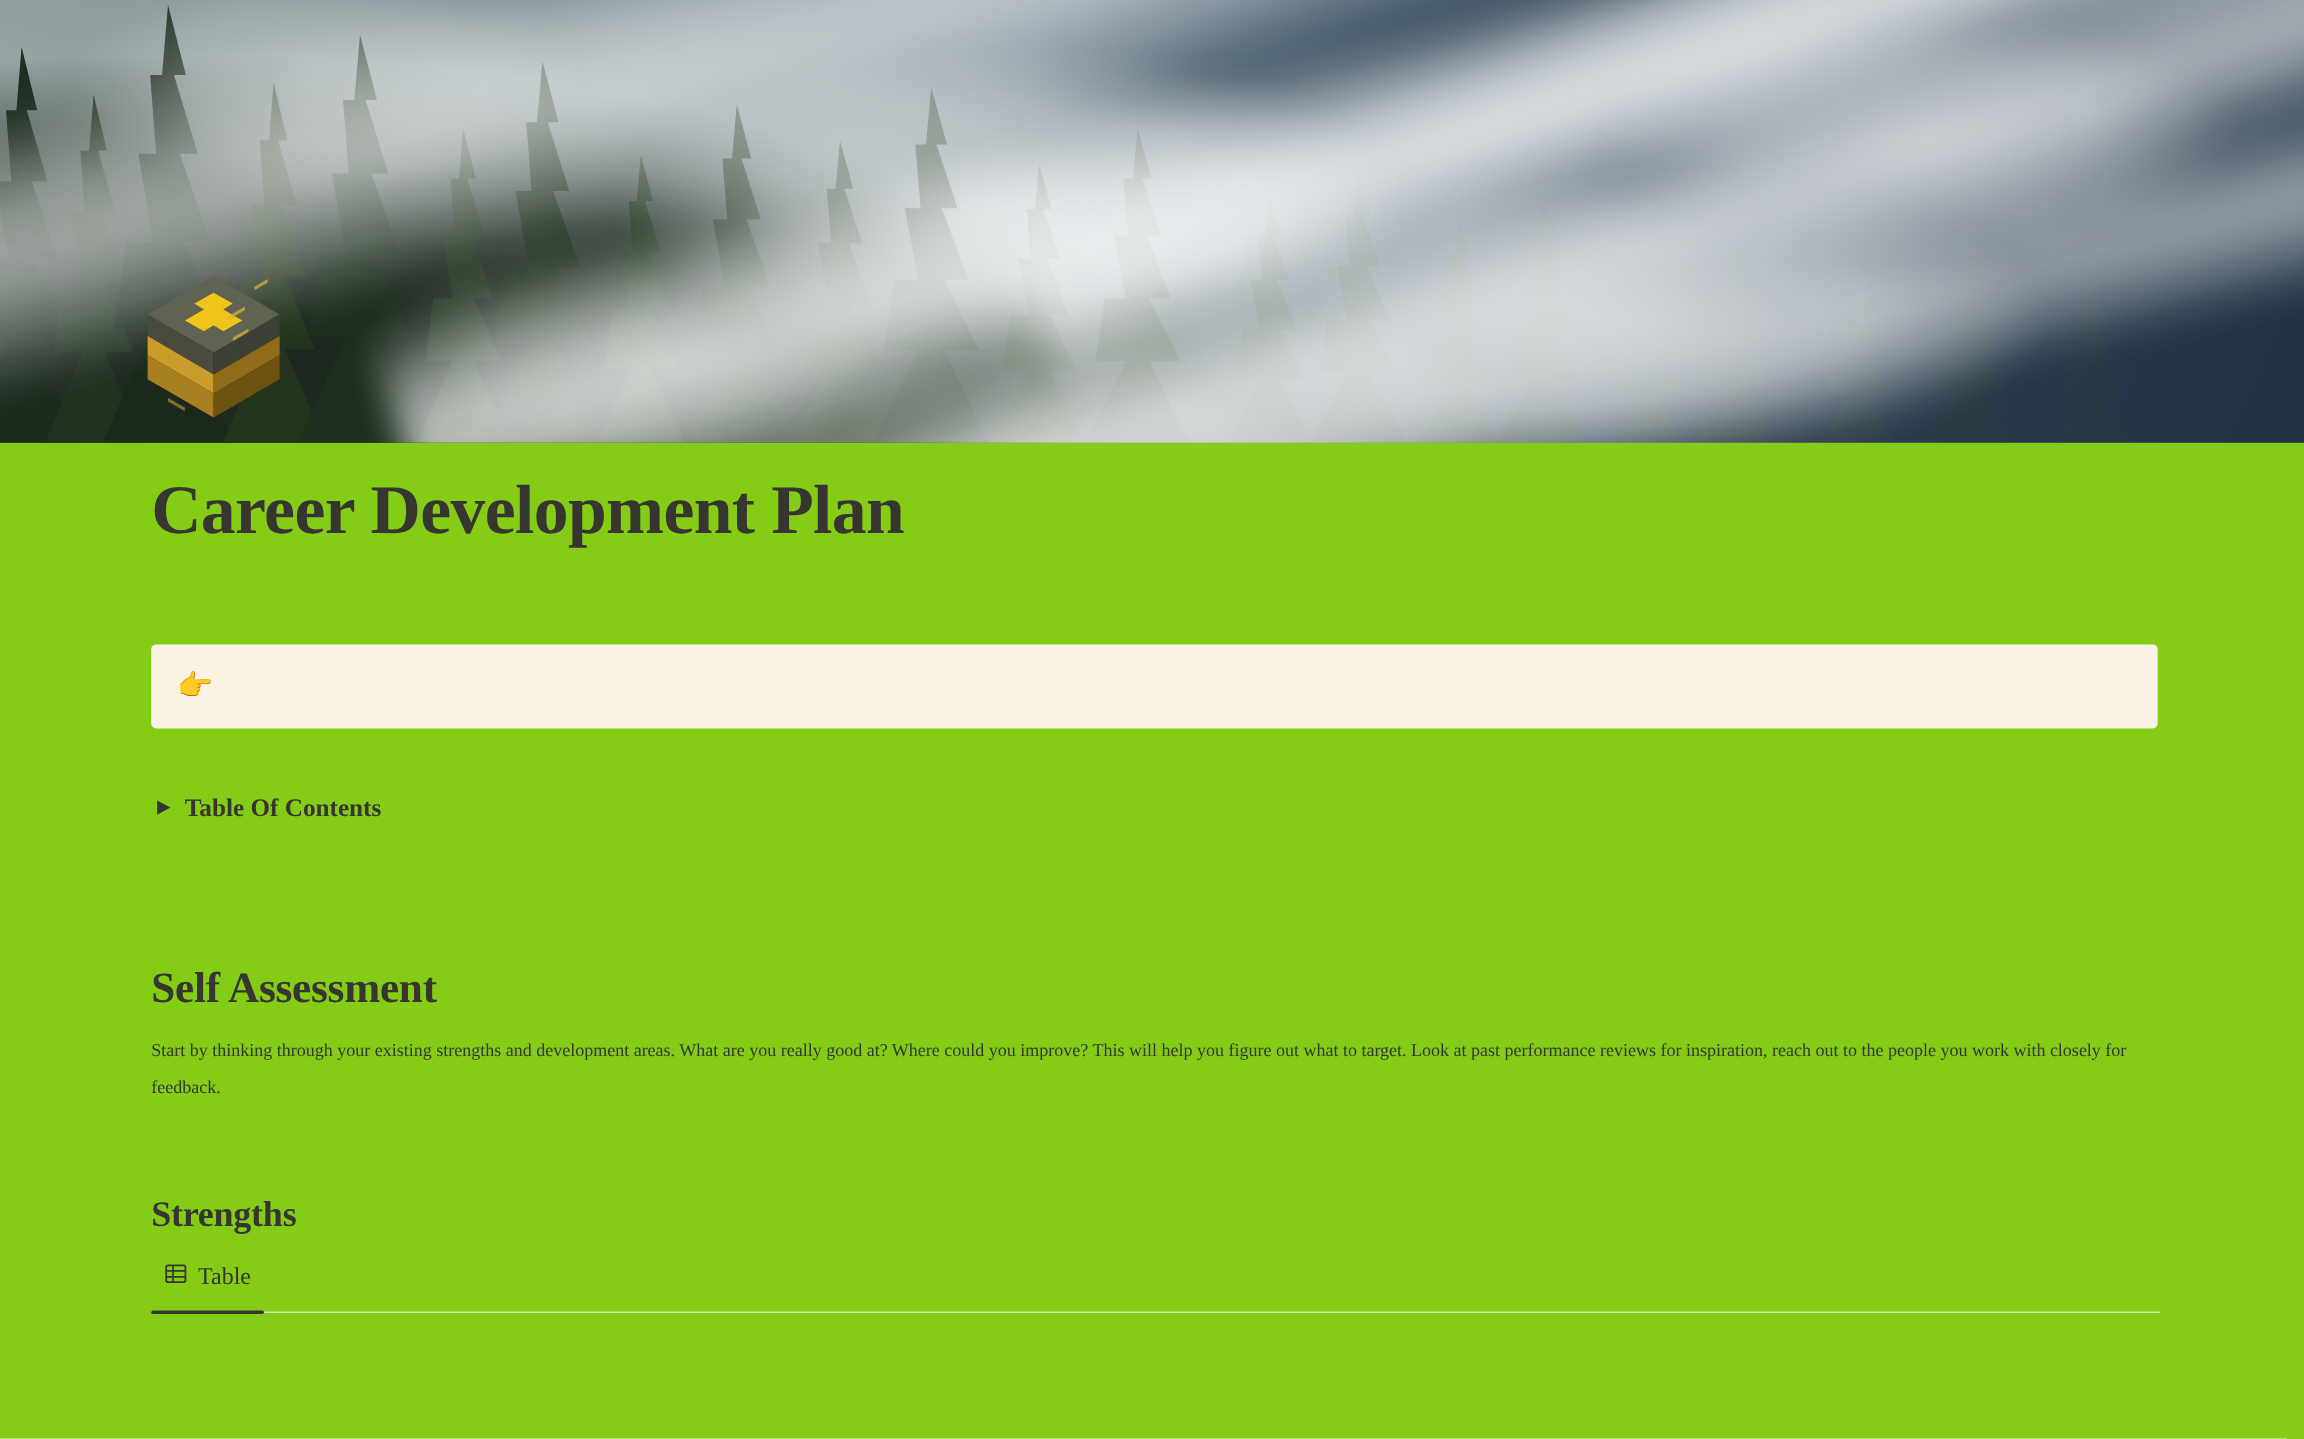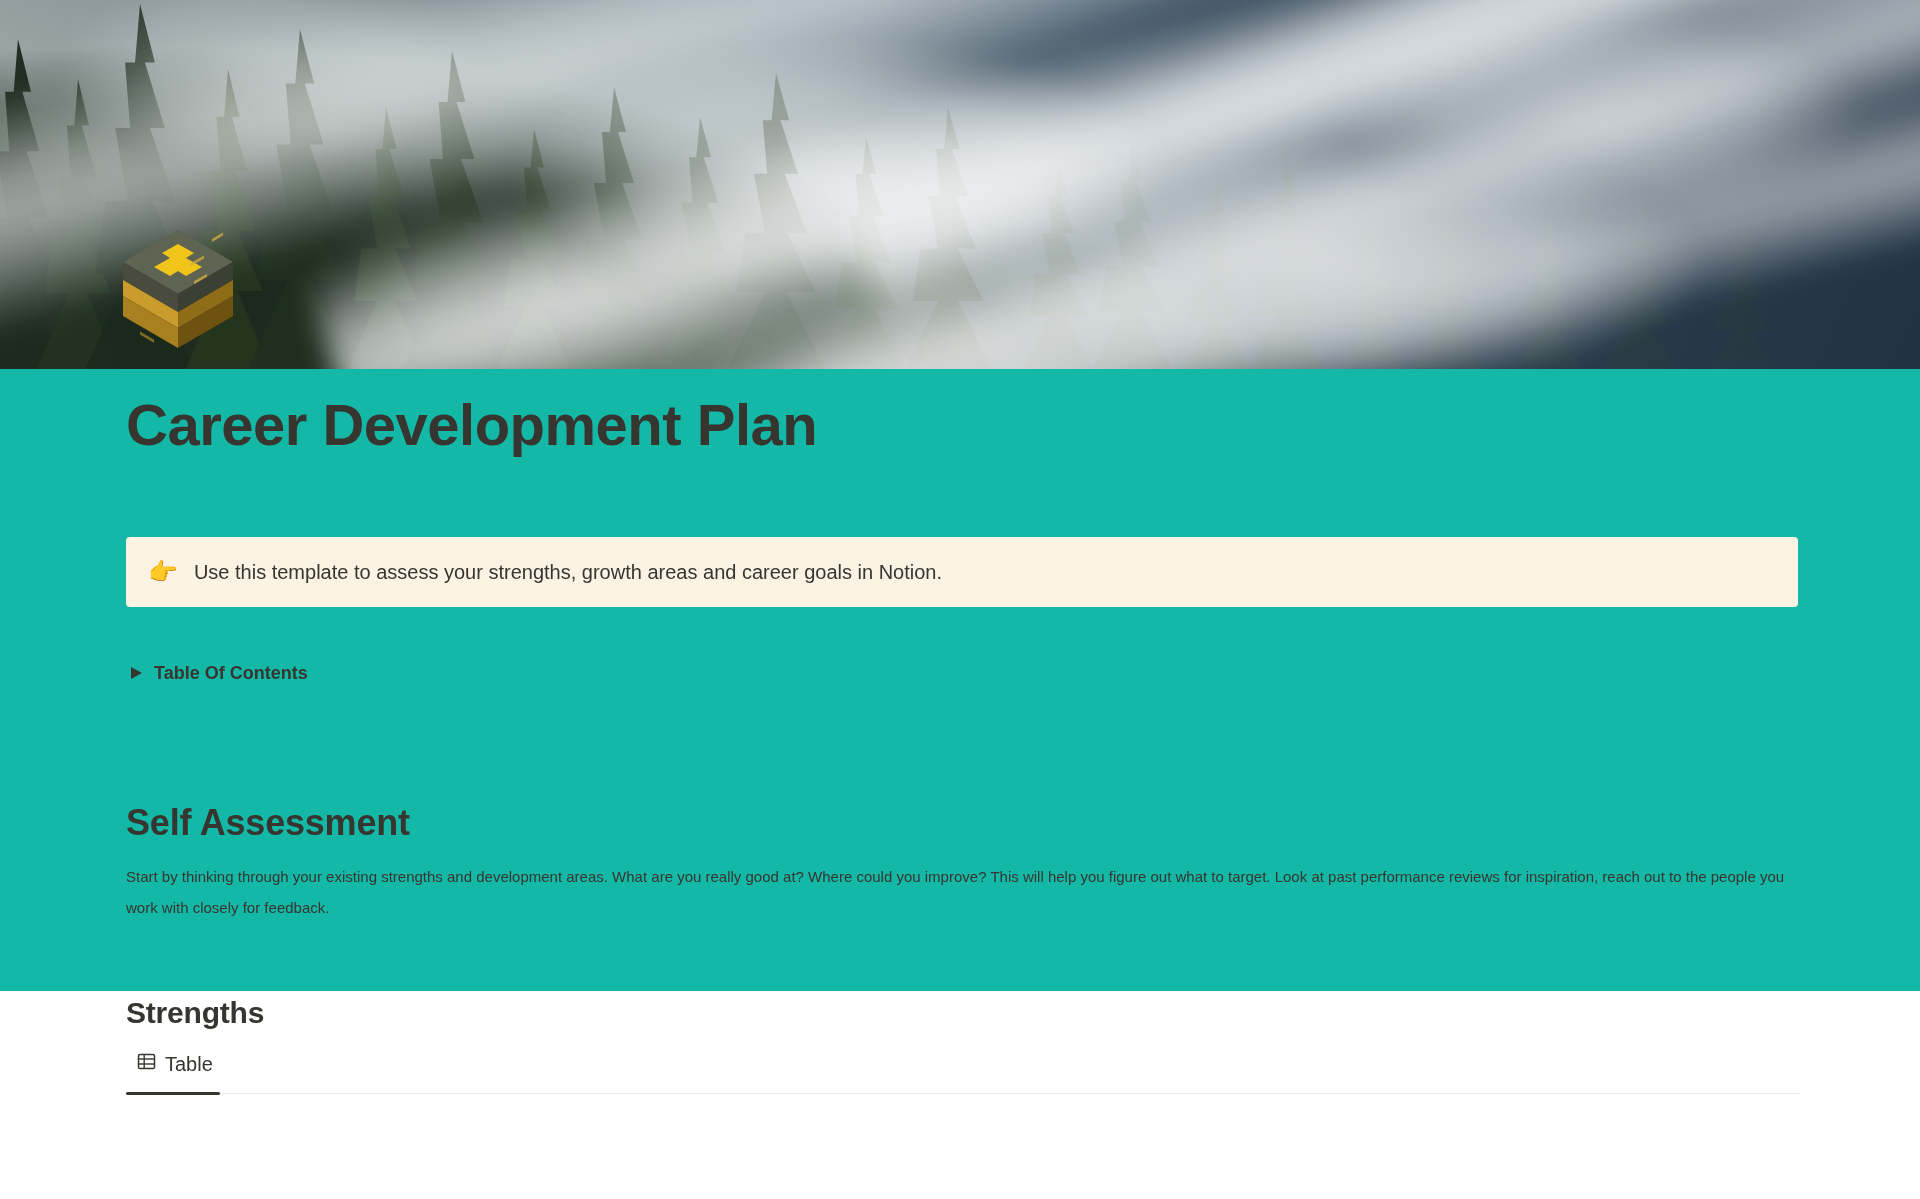--- a/index.html
+++ b/index.html
@@ -10,22 +10,23 @@
     height: 1199px;
     overflow: hidden;
     background: #ffffff;
     font-family: "Liberation Sans", sans-serif;
     -webkit-font-smoothing: antialiased;
   }
 
   #page {
     position: relative;
     width: 1920px;
-    height: 991px;
-    background: #14b8a6;
+    height: 1199px;
+    background: #84cc16;
+    font-family: Liberation Serif, serif;
   }
 
   
   .cover {
     position: absolute;
     left: 0;
     top: 0;
     width: 1920px;
     height: 369px;
     overflow: hidden;
@@ -195,21 +196,21 @@
     width: 20px;
     height: 20px;
     display: flex;
     align-items: center;
     justify-content: center;
     margin-right: 8px;
     flex: 0 0 auto;
   }
   .toggle-arrow svg { display: block; }
   .toggle-label {
-    font-size: 18px;
+    font-size: 21px;
     line-height: 28px;
     font-weight: 700;
     color: #37352f;
   }
 
   .h2-self {
     position: absolute;
     left: 126px;
     top: 435px;
     font-size: 36px;
@@ -376,21 +377,20 @@
       </g>
     </svg>
   </div>
 
   <div class="content">
 
     <h1 class="page-title">Career Development Plan</h1>
 
     <div class="callout">
       <span class="callout-icon">👉</span>
-      <span class="callout-text">Use this template to assess your strengths, growth areas and career goals in Notion.</span>
     </div>
 
     <div class="toggle-row">
       <span class="toggle-arrow">
         <svg width="13" height="14" viewBox="0 0 13 14" xmlns="http://www.w3.org/2000/svg">
           <polygon points="1,1 12,7 1,13" fill="#37352f"></polygon>
         </svg>
       </span>
       <span class="toggle-label">Table Of Contents</span>
     </div>

